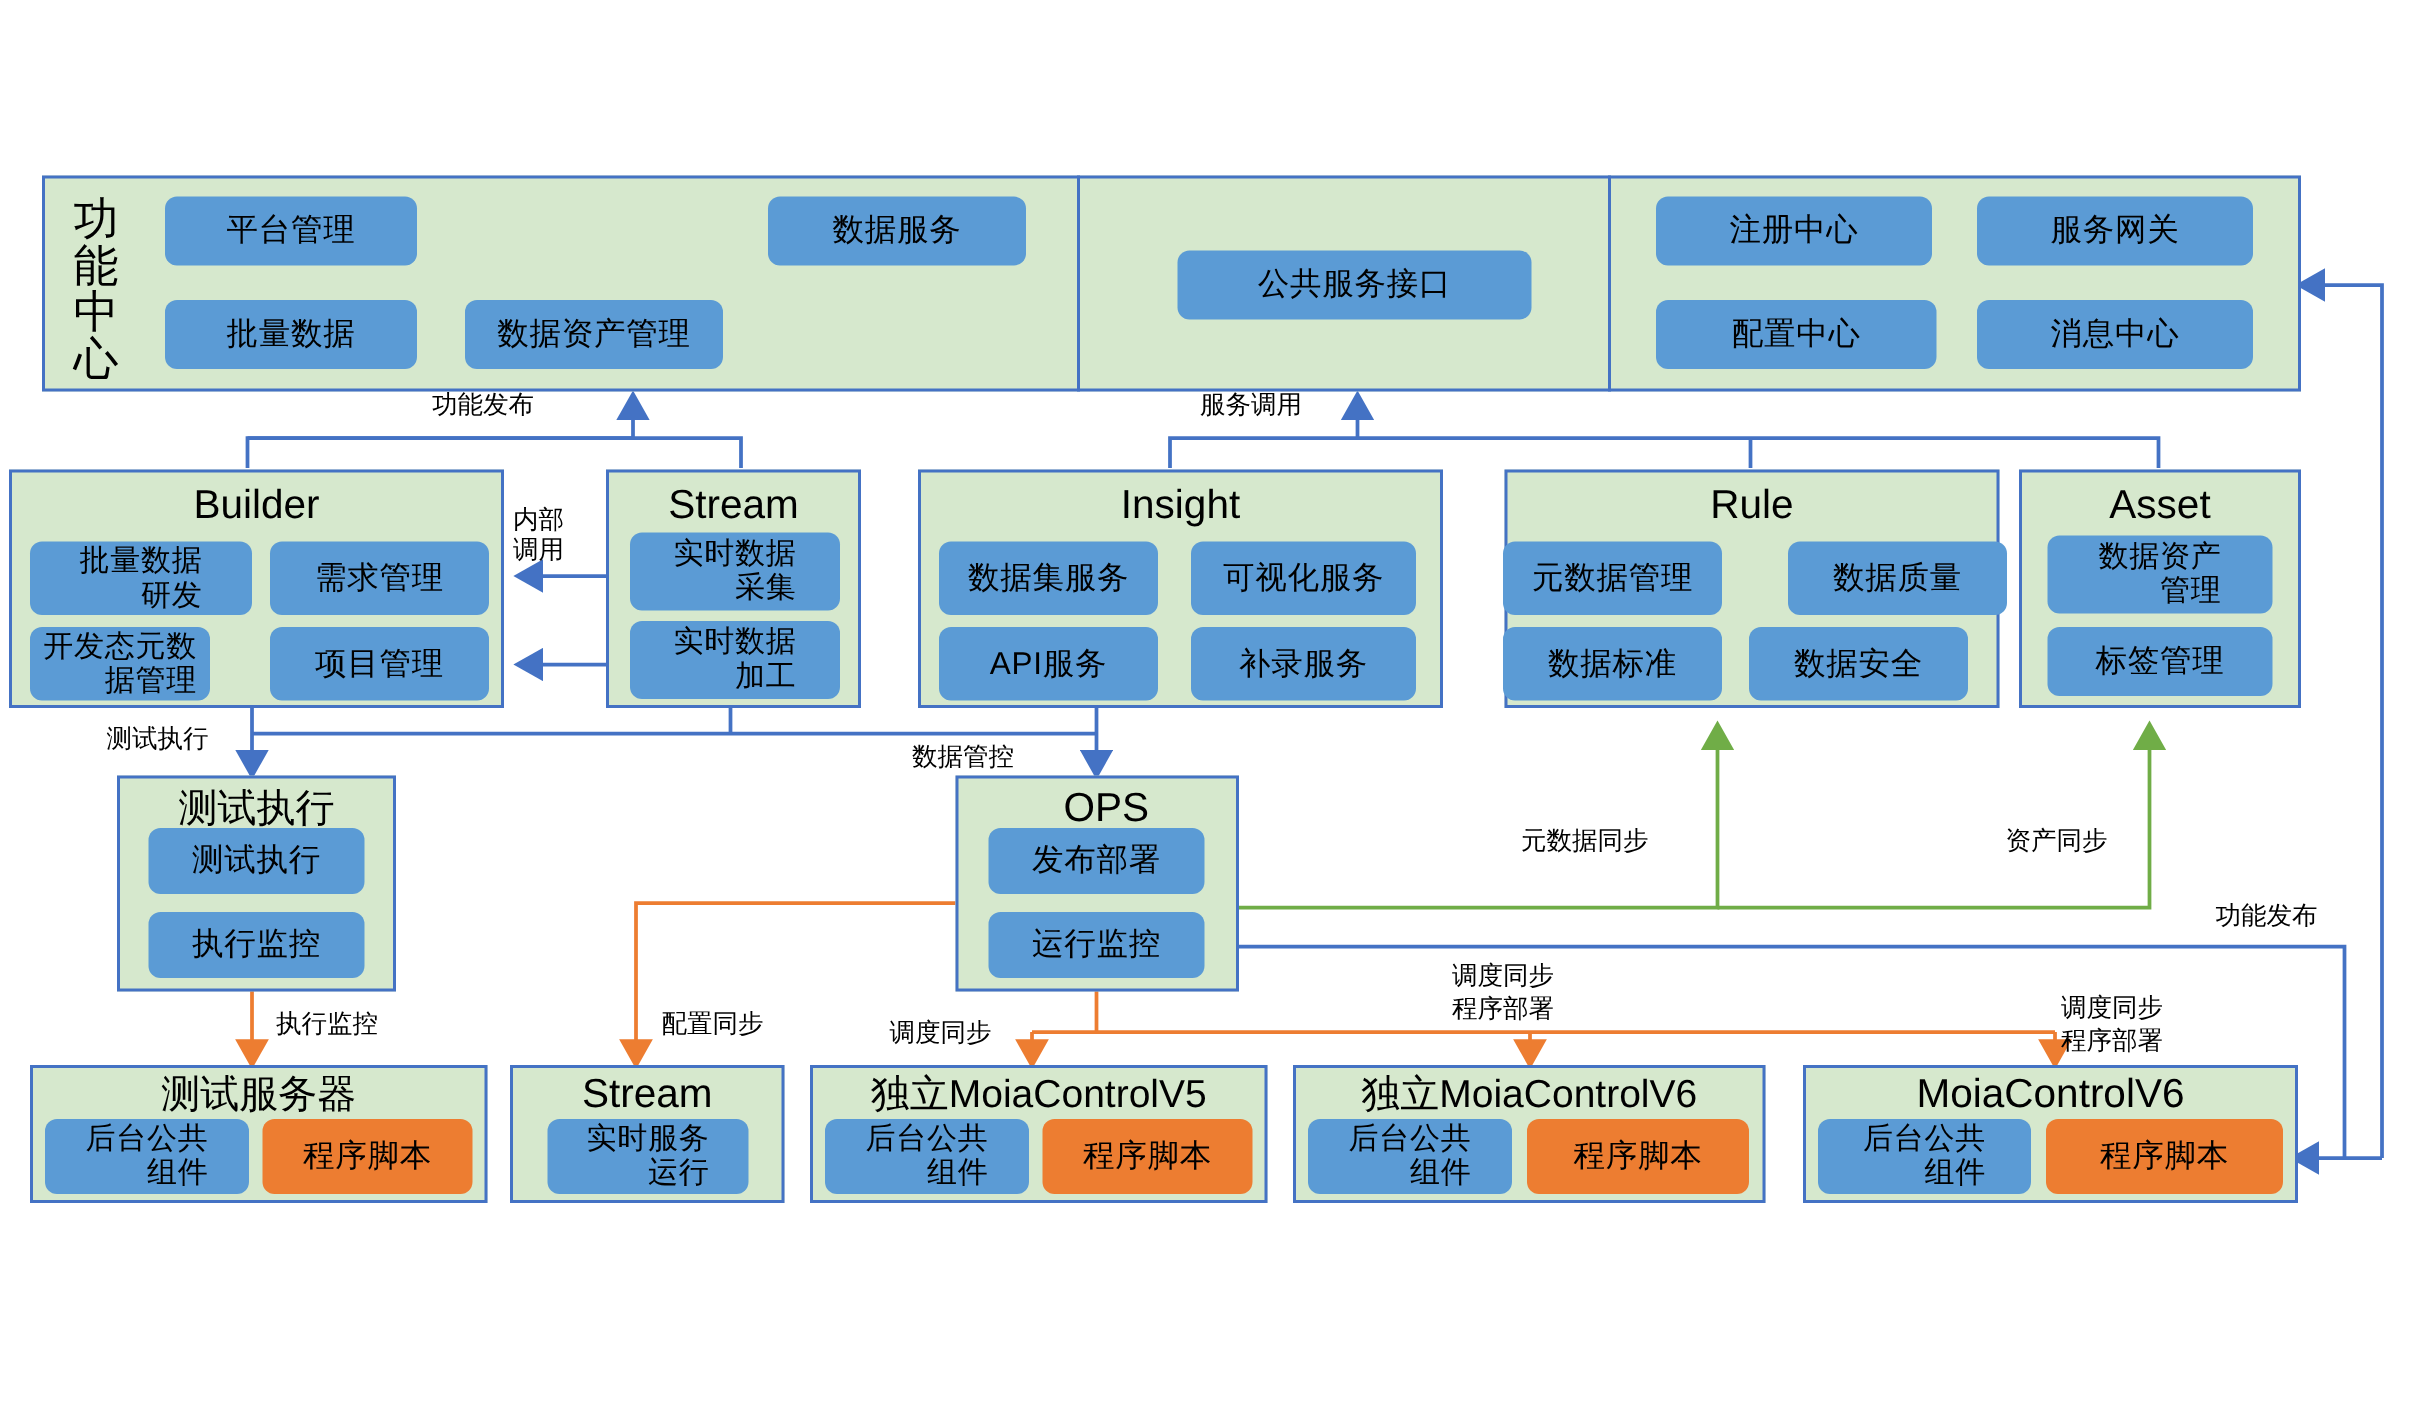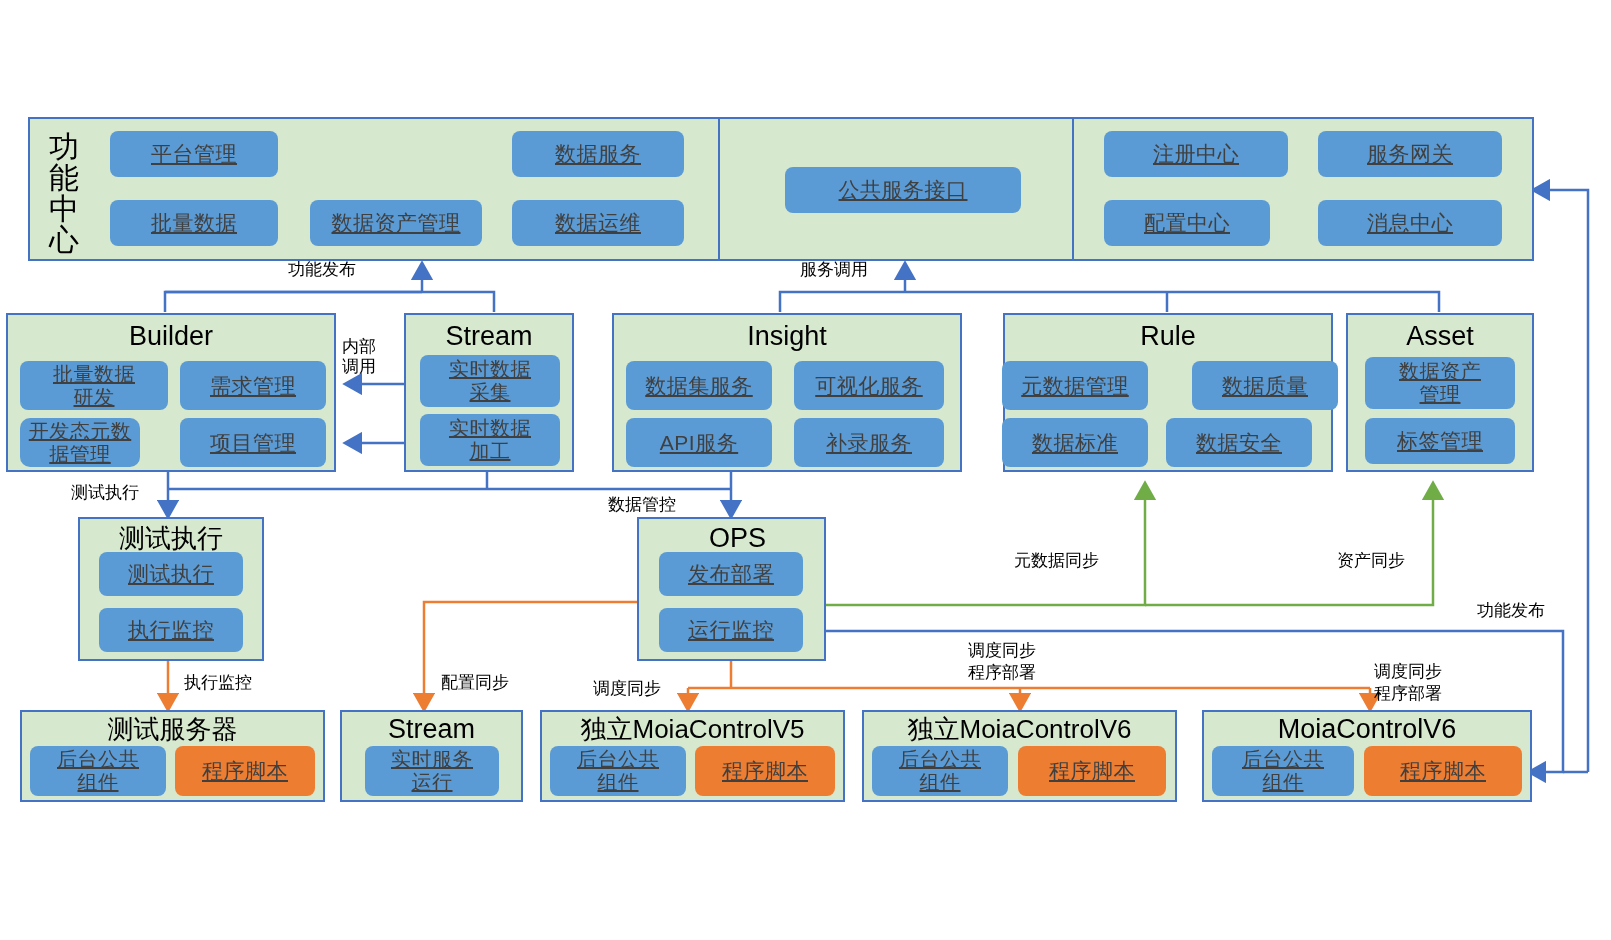--- a/index.html
+++ b/index.html
@@ -4,23 +4,23 @@
 <style>
   html,body{margin:0;padding:0;background:#ffffff;}
   body{font-family:"Liberation Sans","DejaVu Sans",sans-serif;}
   #stage{position:relative;width:1611px;height:940px;background:#fff;overflow:hidden;}
   #svglayer{position:absolute;left:0;top:0;width:1611px;height:940px;pointer-events:none;}
 
   .panel{position:absolute;box-sizing:border-box;background:#d6e8cd;border:2px solid #4472c4;}
   .panel-title{position:absolute;left:0;right:0;text-align:center;color:#000;font-size:27px;line-height:30px;white-space:nowrap;}
   .panel-title.cn{font-size:26px;}
 
-  .chip{position:absolute;box-sizing:border-box;background:#5b9bd5;border-radius:8px;color:#404040;
-        display:flex;align-items:center;justify-content:center;text-align:center;
-        font-size:21px;line-height:24px;letter-spacing:.5px;text-decoration:underline;}
+  .chip{position:absolute;box-sizing:border-box;background:#5b9bd5;border-radius:8px;color:#000000;
+        display:flex;align-items:center;justify-content:center;text-align:right;
+        font-size:21px;line-height:24px;letter-spacing:.5px;}
   .chip.two{font-size:20px;line-height:23px;}
   .chip.orange{background:#ed7d31;}
 
   .vsep{position:absolute;background:#4472c4;width:2px;}
 
   .conlabel{position:absolute;color:#000;font-size:17px;line-height:21px;white-space:pre;}
 
   .fc-label{position:absolute;color:#000;font-size:30px;line-height:31px;text-align:center;width:44px;}
 </style>
 </head>
@@ -88,36 +88,35 @@
 中
 心</div>
   </div>
   <div class="vsep" style="left:718px;top:117px;height:144px;"></div>
   <div class="vsep" style="left:1072px;top:117px;height:144px;"></div>
 
   <div class="chip" style="left:110px;top:131px;width:168px;height:46px;">平台管理</div>
   <div class="chip" style="left:512px;top:131px;width:172px;height:46px;">数据服务</div>
   <div class="chip" style="left:110px;top:200px;width:168px;height:46px;">批量数据</div>
   <div class="chip" style="left:310px;top:200px;width:172px;height:46px;">数据资产管理</div>
-  <div class="chip" style="left:512px;top:200px;width:172px;height:46px;">数据运维</div>
 
   <div class="chip" style="left:785px;top:167px;width:236px;height:46px;">公共服务接口</div>
 
   <div class="chip" style="left:1104px;top:131px;width:184px;height:46px;">注册中心</div>
   <div class="chip" style="left:1318px;top:131px;width:184px;height:46px;">服务网关</div>
-  <div class="chip" style="left:1104px;top:200px;width:166px;height:46px;">配置中心</div>
+  <div class="chip" style="left:1104px;top:200px;width:187px;height:46px;">配置中心</div>
   <div class="chip" style="left:1318px;top:200px;width:184px;height:46px;">消息中心</div>
 
   <div class="panel" style="left:6px;top:313px;width:330px;height:159px;">
     <div class="panel-title" style="top:6px;">Builder</div>
   </div>
   <div class="chip two" style="left:20px;top:361px;width:148px;height:49px;white-space:pre-line;">批量数据
 研发</div>
   <div class="chip" style="left:180px;top:361px;width:146px;height:49px;">需求管理</div>
-  <div class="chip two" style="left:20px;top:418px;width:120px;height:49px;white-space:pre-line;border-radius:10px;">开发态元数
+  <div class="chip two" style="left:20px;top:418px;width:120px;height:49px;white-space:pre-line;">开发态元数
 据管理</div>
   <div class="chip" style="left:180px;top:418px;width:146px;height:49px;">项目管理</div>
 
   <div class="panel" style="left:404px;top:313px;width:170px;height:159px;">
     <div class="panel-title" style="top:6px;">Stream</div>
   </div>
   <div class="chip two" style="left:420px;top:355px;width:140px;height:52px;white-space:pre-line;">实时数据
 采集</div>
   <div class="chip two" style="left:420px;top:414px;width:140px;height:52px;white-space:pre-line;">实时数据
 加工</div>

